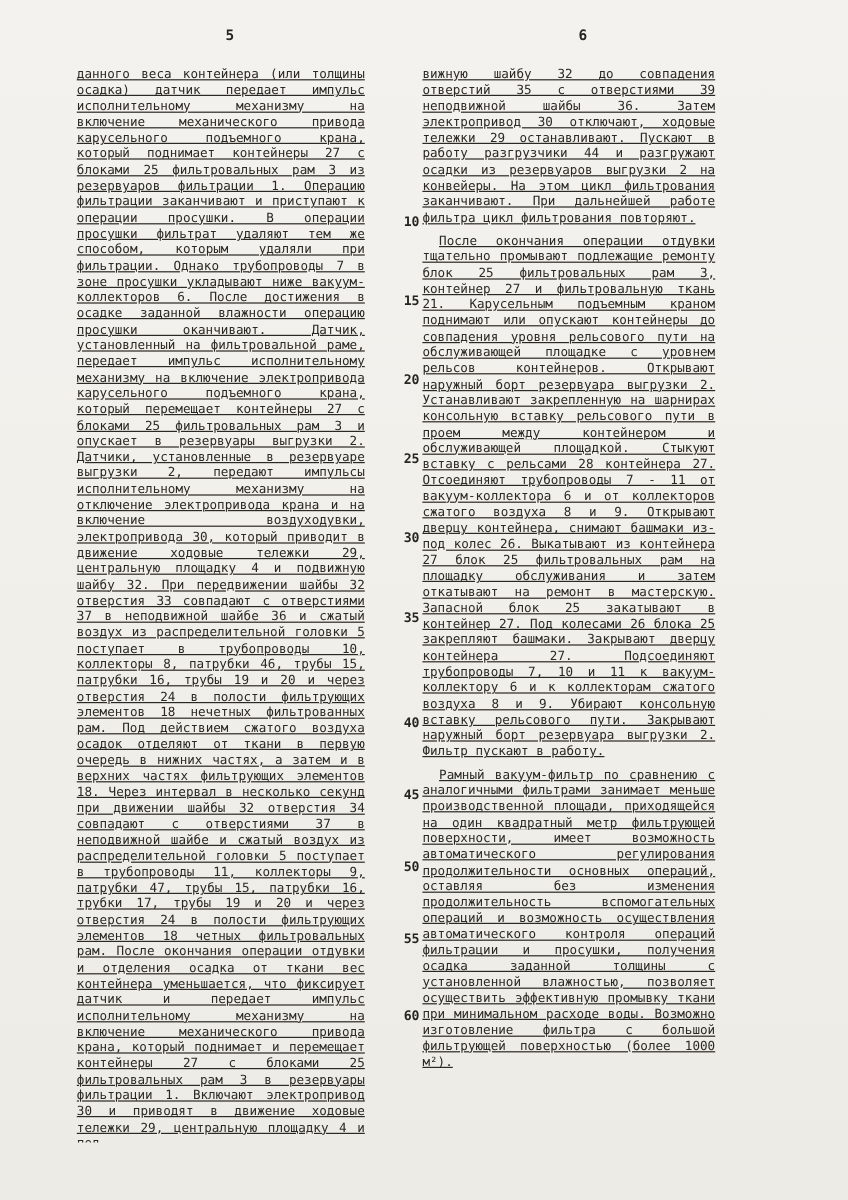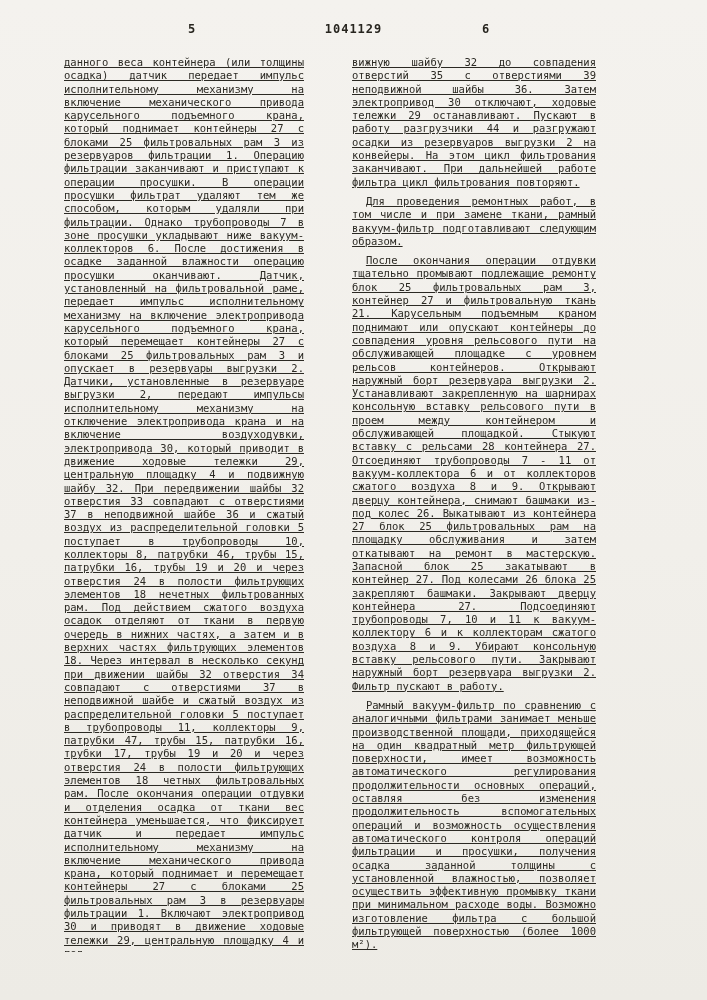--- a/index.html
+++ b/index.html
@@ -36,29 +36,40 @@
     font-size:11px;font-weight:bold;color:#27251f;
   }
 </style>
 </head>
 <body>
 
 <div class="page">
 
   <div class="header">
     <span class="pnum-left">5</span>
-    <span class="docnum">1041129</span>
     <span class="pnum-right">6</span>
   </div>
 
   <div class="col col-left">
     <p>данного веса контейнера (или толщины осадка) датчик передает импульс исполнительному механизму на включение механического привода карусельного подъемного крана, который поднимает контейнеры 27 с блоками 25 фильтровальных рам 3 из резервуаров фильтрации 1. Операцию фильтрации заканчивают и приступают к операции просушки. В операции просушки фильтрат удаляют тем же способом, которым удаляли при фильтрации. Однако трубопроводы 7 в зоне просушки укладывают ниже вакуум-коллекторов 6. После достижения в осадке заданной влажности операцию просушки оканчивают. Датчик, установленный на фильтровальной раме, передает импульс исполнительному механизму на включение электропривода карусельного подъемного крана, который перемещает контейнеры 27 с блоками 25 фильтровальных рам 3 и опускает в резервуары выгрузки 2. Датчики, установленные в резервуаре выгрузки 2, передают импульсы исполнительному механизму на отключение электропривода крана и на включение воздуходувки, электропривода 30, который приводит в движение ходовые тележки 29, центральную площадку 4 и подвижную шайбу 32. При передвижении шайбы 32 отверстия 33 совпадают с отверстиями 37 в неподвижной шайбе 36 и сжатый воздух из распределительной головки 5 поступает в трубопроводы 10, коллекторы 8, патрубки 46, трубы 15, патрубки 16, трубы 19 и 20 и через отверстия 24 в полости фильтрующих элементов 18 нечетных фильтрованных рам. Под действием сжатого воздуха осадок отделяют от ткани в первую очередь в нижних частях, а затем и в верхних частях фильтрующих элементов 18. Через интервал в несколько секунд при движении шайбы 32 отверстия 34 совпадают с отверстиями 37 в неподвижной шайбе и сжатый воздух из распределительной головки 5 поступает в трубопроводы 11, коллекторы 9, патрубки 47, трубы 15, патрубки 16, трубки 17, трубы 19 и 20 и через отверстия 24 в полости фильтрующих элементов 18 четных фильтровальных рам. После окончания операции отдувки и отделения осадка от ткани вес контейнера уменьшается, что фиксирует датчик и передает импульс исполнительному механизму на включение механического привода крана, который поднимает и перемещает контейнеры 27 с блоками 25 фильтровальных рам 3 в резервуары фильтрации 1. Включают электропривод 30 и приводят в движение ходовые тележки 29, центральную площадку 4 и под-</p>
   </div>
 
+  <div class="gutter">
+    <span style="top:178px">10</span>
+    <span style="top:244px">15</span>
+    <span style="top:310px">20</span>
+    <span style="top:376px">25</span>
+    <span style="top:442px">30</span>
+    <span style="top:508px">35</span>
+    <span style="top:596px">40</span>
+    <span style="top:656px">45</span>
+    <span style="top:716px">50</span>
+    <span style="top:776px">55</span>
+    <span style="top:840px">60</span>
+  </div>
 
   <div class="col col-right">
     <p>вижную шайбу 32 до совпадения отверстий 35 с отверстиями 39 неподвижной шайбы 36. Затем электропривод 30 отключают, ходовые тележки 29 останавливают. Пускают в работу разгрузчики 44 и разгружают осадки из резервуаров выгрузки 2 на конвейеры. На этом цикл фильтрования заканчивают. При дальнейшей работе фильтра цикл фильтрования повторяют.</p>
-    <p class="indent">Для проведения ремонтных работ, в том числе и при замене ткани, рамный вакуум-фильтр подготавливают следующим образом.</p>
     <p class="indent">После окончания операции отдувки тщательно промывают подлежащие ремонту блок 25 фильтровальных рам 3, контейнер 27 и фильтровальную ткань 21. Карусельным подъемным краном поднимают или опускают контейнеры до совпадения уровня рельсового пути на обслуживающей площадке с уровнем рельсов контейнеров. Открывают наружный борт резервуара выгрузки 2. Устанавливают закрепленную на шарнирах консольную вставку рельсового пути в проем между контейнером и обслуживающей площадкой. Стыкуют вставку с рельсами 28 контейнера 27. Отсоединяют трубопроводы 7 - 11 от вакуум-коллектора 6 и от коллекторов сжатого воздуха 8 и 9. Открывают дверцу контейнера, снимают башмаки из-под колес 26. Выкатывают из контейнера 27 блок 25 фильтровальных рам на площадку обслуживания и затем откатывают на ремонт в мастерскую. Запасной блок 25 закатывают в контейнер 27. Под колесами 26 блока 25 закрепляют башмаки. Закрывают дверцу контейнера 27. Подсоединяют трубопроводы 7, 10 и 11 к вакуум-коллектору 6 и к коллекторам сжатого воздуха 8 и 9. Убирают консольную вставку рельсового пути. Закрывают наружный борт резервуара выгрузки 2. Фильтр пускают в работу.</p>
     <p class="indent">Рамный вакуум-фильтр по сравнению с аналогичными фильтрами занимает меньше производственной площади, приходящейся на один квадратный метр фильтрующей поверхности, имеет возможность автоматического регулирования продолжительности основных операций, оставляя без изменения продолжительность вспомогательных операций и возможность осуществления автоматического контроля операций фильтрации и просушки, получения осадка заданной толщины с установленной влажностью, позволяет осуществить эффективную промывку ткани при минимальном расходе воды. Возможно изготовление фильтра с большой фильтрующей поверхностью (более 1000 м²).</p>
   </div>
 
 </div>
 
 </body></html>

